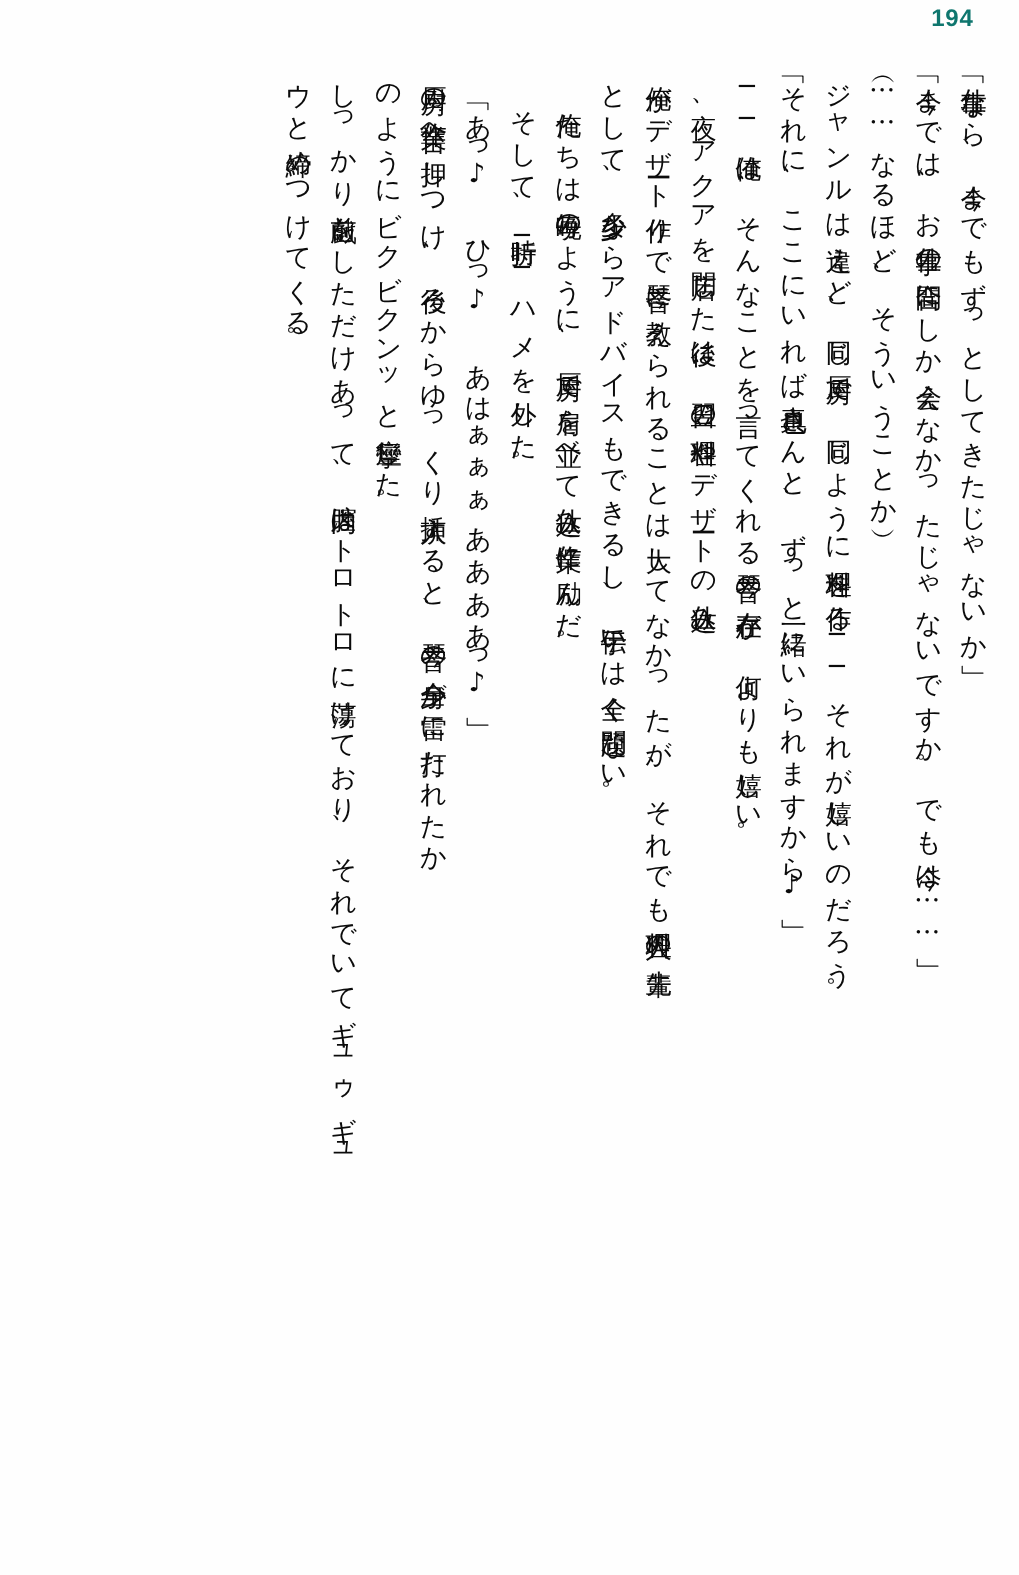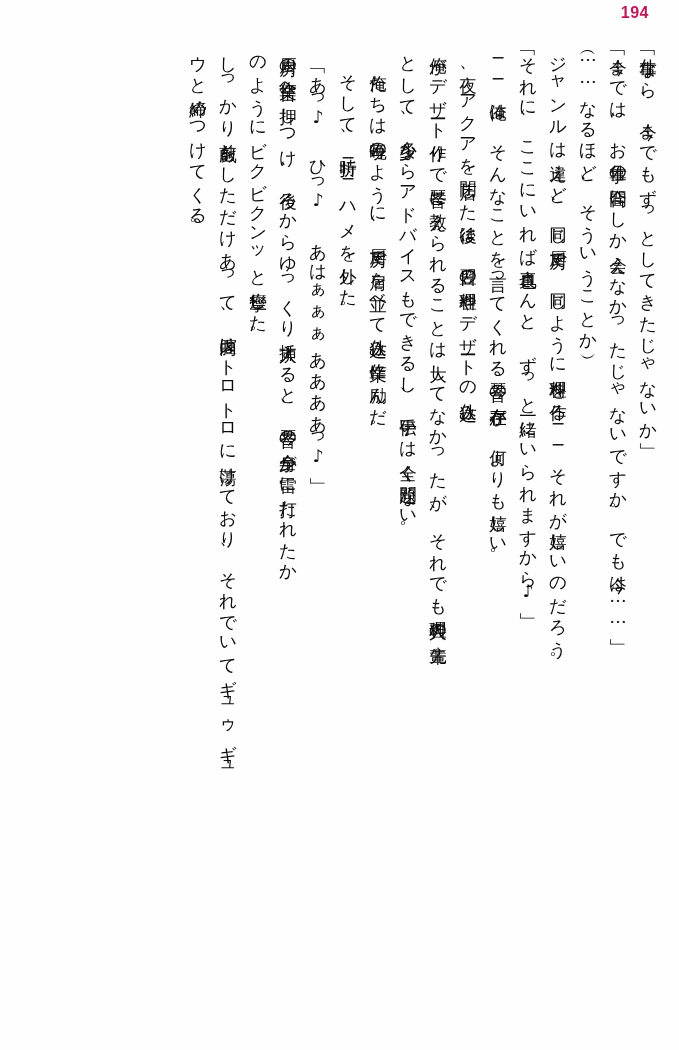--- a/index.html
+++ b/index.html
@@ -23,21 +23,21 @@
   }
 
   .page-number {
     position: absolute;
     top: 4px;
     right: 30px;
     font-family: "Liberation Sans", sans-serif;
     font-size: 16px;
     font-weight: bold;
     letter-spacing: 0.5px;
-    color: #be185d;
+    color: #0f766e;
   }
 
   .text-body {
     position: absolute;
     top: 44px;
     left: 14px;
     right: 16px;
     bottom: 6px;
     display: flex;
     flex-direction: row-reverse;

